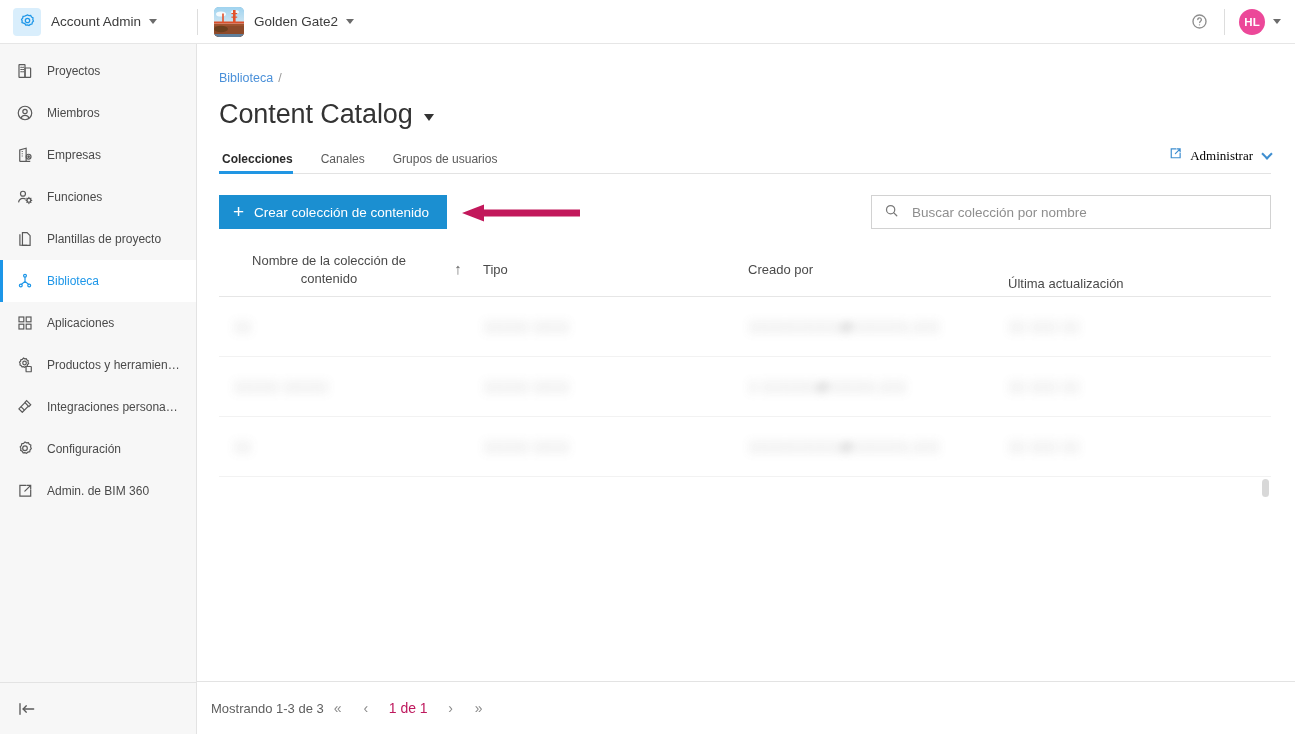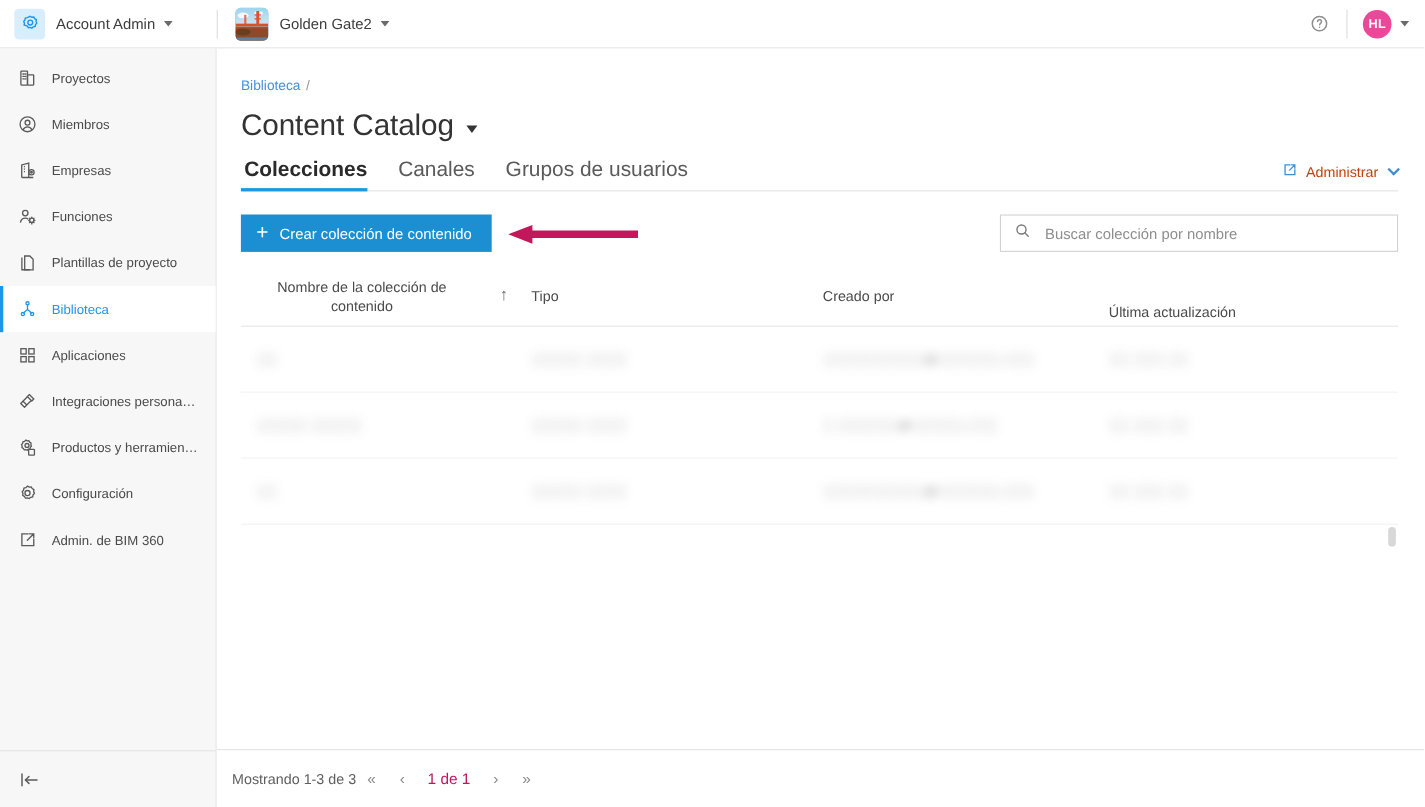--- a/index.html
+++ b/index.html
@@ -237,21 +237,21 @@
     position: relative;
     height: 29px;
   }
   .tabs {
     display: flex;
     align-items: flex-end;
     gap: 0px;
     height: 100%;
   }
   .tab {
-    font-size: 19px;
+    font-size: 12px;
     color: #5a5a5a;
     padding: 0 14px 7px 14px;
     cursor: pointer;
     position: relative;
     white-space: nowrap;
   }
   .tab:first-child { padding-left: 3px; }
   .tab.active {
     color: #2a2a2a;
     font-weight: bold;
@@ -264,24 +264,25 @@
     background: #2196e3;
   }
   .tab:first-child.active::after { left: 0; right: 14px; }
 
   .manage-link {
     position: absolute;
     right: 0;
     bottom: 8px;
     display: flex;
     align-items: center;
-    color: #c2410c;
+    color: #000000;
     font-size: 13px;
     cursor: pointer;
     gap: 7px;
+    font-family: Liberation Serif, serif;
   }
   .manage-link .chev {
     display: inline-block;
     width: 8px; height: 8px;
     border-right: 2px solid #3e8ed0;
     border-bottom: 2px solid #3e8ed0;
     transform: rotate(45deg);
     margin-bottom: 4px;
     margin-left: 3px;
   }
@@ -312,21 +313,21 @@
     font-size: 19px;
     line-height: 1;
     margin-right: 10px;
     font-weight: 300;
     margin-top: -1px;
   }
   .search-box {
     position: absolute;
     right: 0;
     top: 0;
-    width: 362px;
+    width: 400px;
     height: 34px;
     border: 1px solid #d2d2d2;
     background: #ffffff;
     display: flex;
     align-items: center;
     padding: 0 10px 0 12px;
   }
   .search-box input {
     border: none;
     outline: none;
@@ -605,37 +606,37 @@
               <rect x="4" y="13.6" width="6.4" height="6.4"></rect>
               <rect x="13.6" y="13.6" width="6.4" height="6.4"></rect>
             </svg>
           </span>
           <span class="ni-label">Aplicaciones</span>
         </div>
 
         <div class="nav-item">
           <span class="ni-icon">
             <svg width="18" height="18" viewBox="0 0 24 24" fill="none" stroke="#5a5a5a" stroke-width="1.6">
+              <path d="M10 2.8l1.7 1 1.9-.2 1 1.7 1.7 1-.3 1.9.8 1.8-1.4 1.4-.4 1.9-1.9.4-1.4 1.4-1.8-.8-1.9.3-1-1.7-1.7-1 .2-1.9-.8-1.8 1.4-1.4.4-1.9 1.9-.4z"></path>
+              <circle cx="11.4" cy="9.3" r="2.4"></circle>
+              <rect x="13.4" y="14" width="7" height="7" rx="0.8"></rect>
+            </svg>
+          </span>
+          <span class="ni-label">Productos y herramien…</span>
+        </div>
+
+        <div class="nav-item">
+          <span class="ni-icon">
+            <svg width="18" height="18" viewBox="0 0 24 24" fill="none" stroke="#5a5a5a" stroke-width="1.6">
               <path d="M14.2 3.6l5.4 5.4-2.4 2.4-5.4-5.4z"></path>
               <path d="M11.6 6.6L3.8 14.4l4.6 4.6 7.8-7.8" stroke-linejoin="round"></path>
               <path d="M6.6 11.6l4.6 4.6"></path>
             </svg>
           </span>
           <span class="ni-label">Integraciones persona…</span>
-        </div>
-
-        <div class="nav-item">
-          <span class="ni-icon">
-            <svg width="18" height="18" viewBox="0 0 24 24" fill="none" stroke="#5a5a5a" stroke-width="1.6">
-              <path d="M10 2.8l1.7 1 1.9-.2 1 1.7 1.7 1-.3 1.9.8 1.8-1.4 1.4-.4 1.9-1.9.4-1.4 1.4-1.8-.8-1.9.3-1-1.7-1.7-1 .2-1.9-.8-1.8 1.4-1.4.4-1.9 1.9-.4z"></path>
-              <circle cx="11.4" cy="9.3" r="2.4"></circle>
-              <rect x="13.4" y="14" width="7" height="7" rx="0.8"></rect>
-            </svg>
-          </span>
-          <span class="ni-label">Productos y herramien…</span>
         </div>
 
         <div class="nav-item">
           <span class="ni-icon">
             <svg width="18" height="18" viewBox="0 0 24 24" fill="none" stroke="#5a5a5a" stroke-width="1.6">
               <path d="M12 2.6l2.1 1.2 2.4-.3 1.2 2.1 2.1 1.2-.3 2.4.9 2.2-1.6 1.8-.5 2.4-2.4.5-1.8 1.6-2.2-.9-2.4.3-1.2-2.1-2.1-1.2.3-2.4-.9-2.2 1.6-1.8.5-2.4 2.4-.5z"></path>
               <circle cx="12" cy="11" r="3.1"></circle>
             </svg>
           </span>
           <span class="ni-label">Configuración</span>

